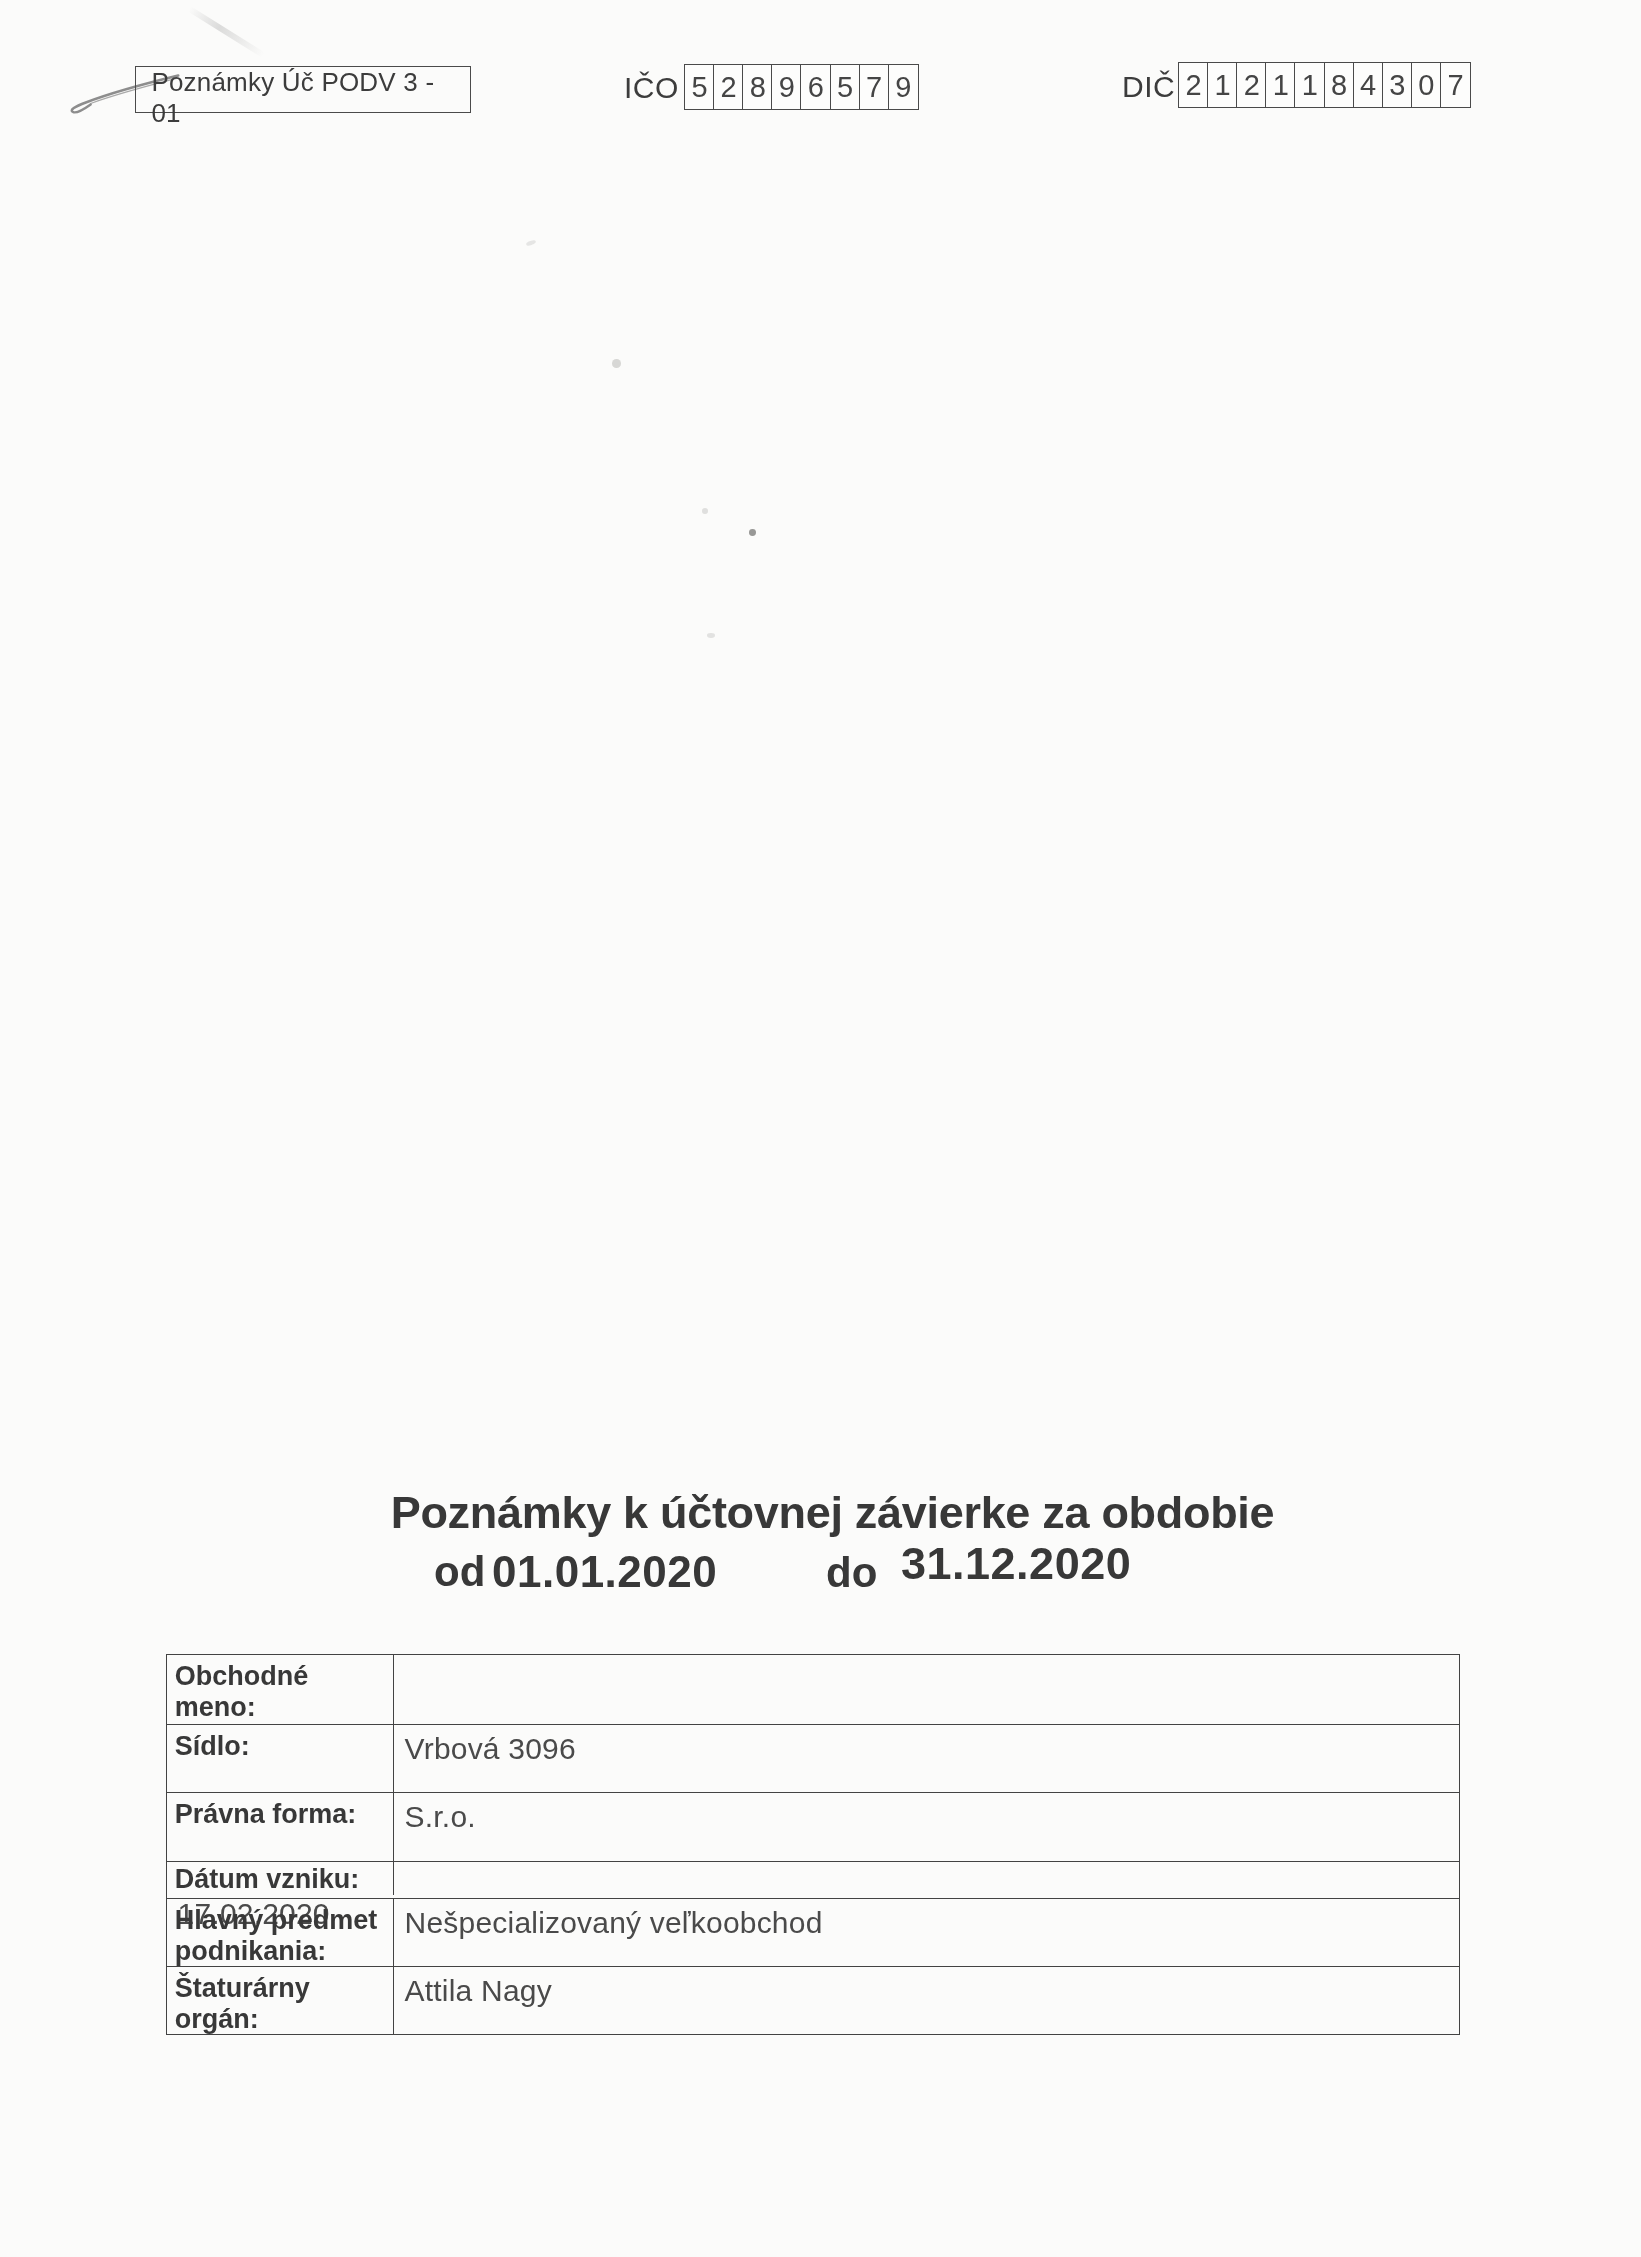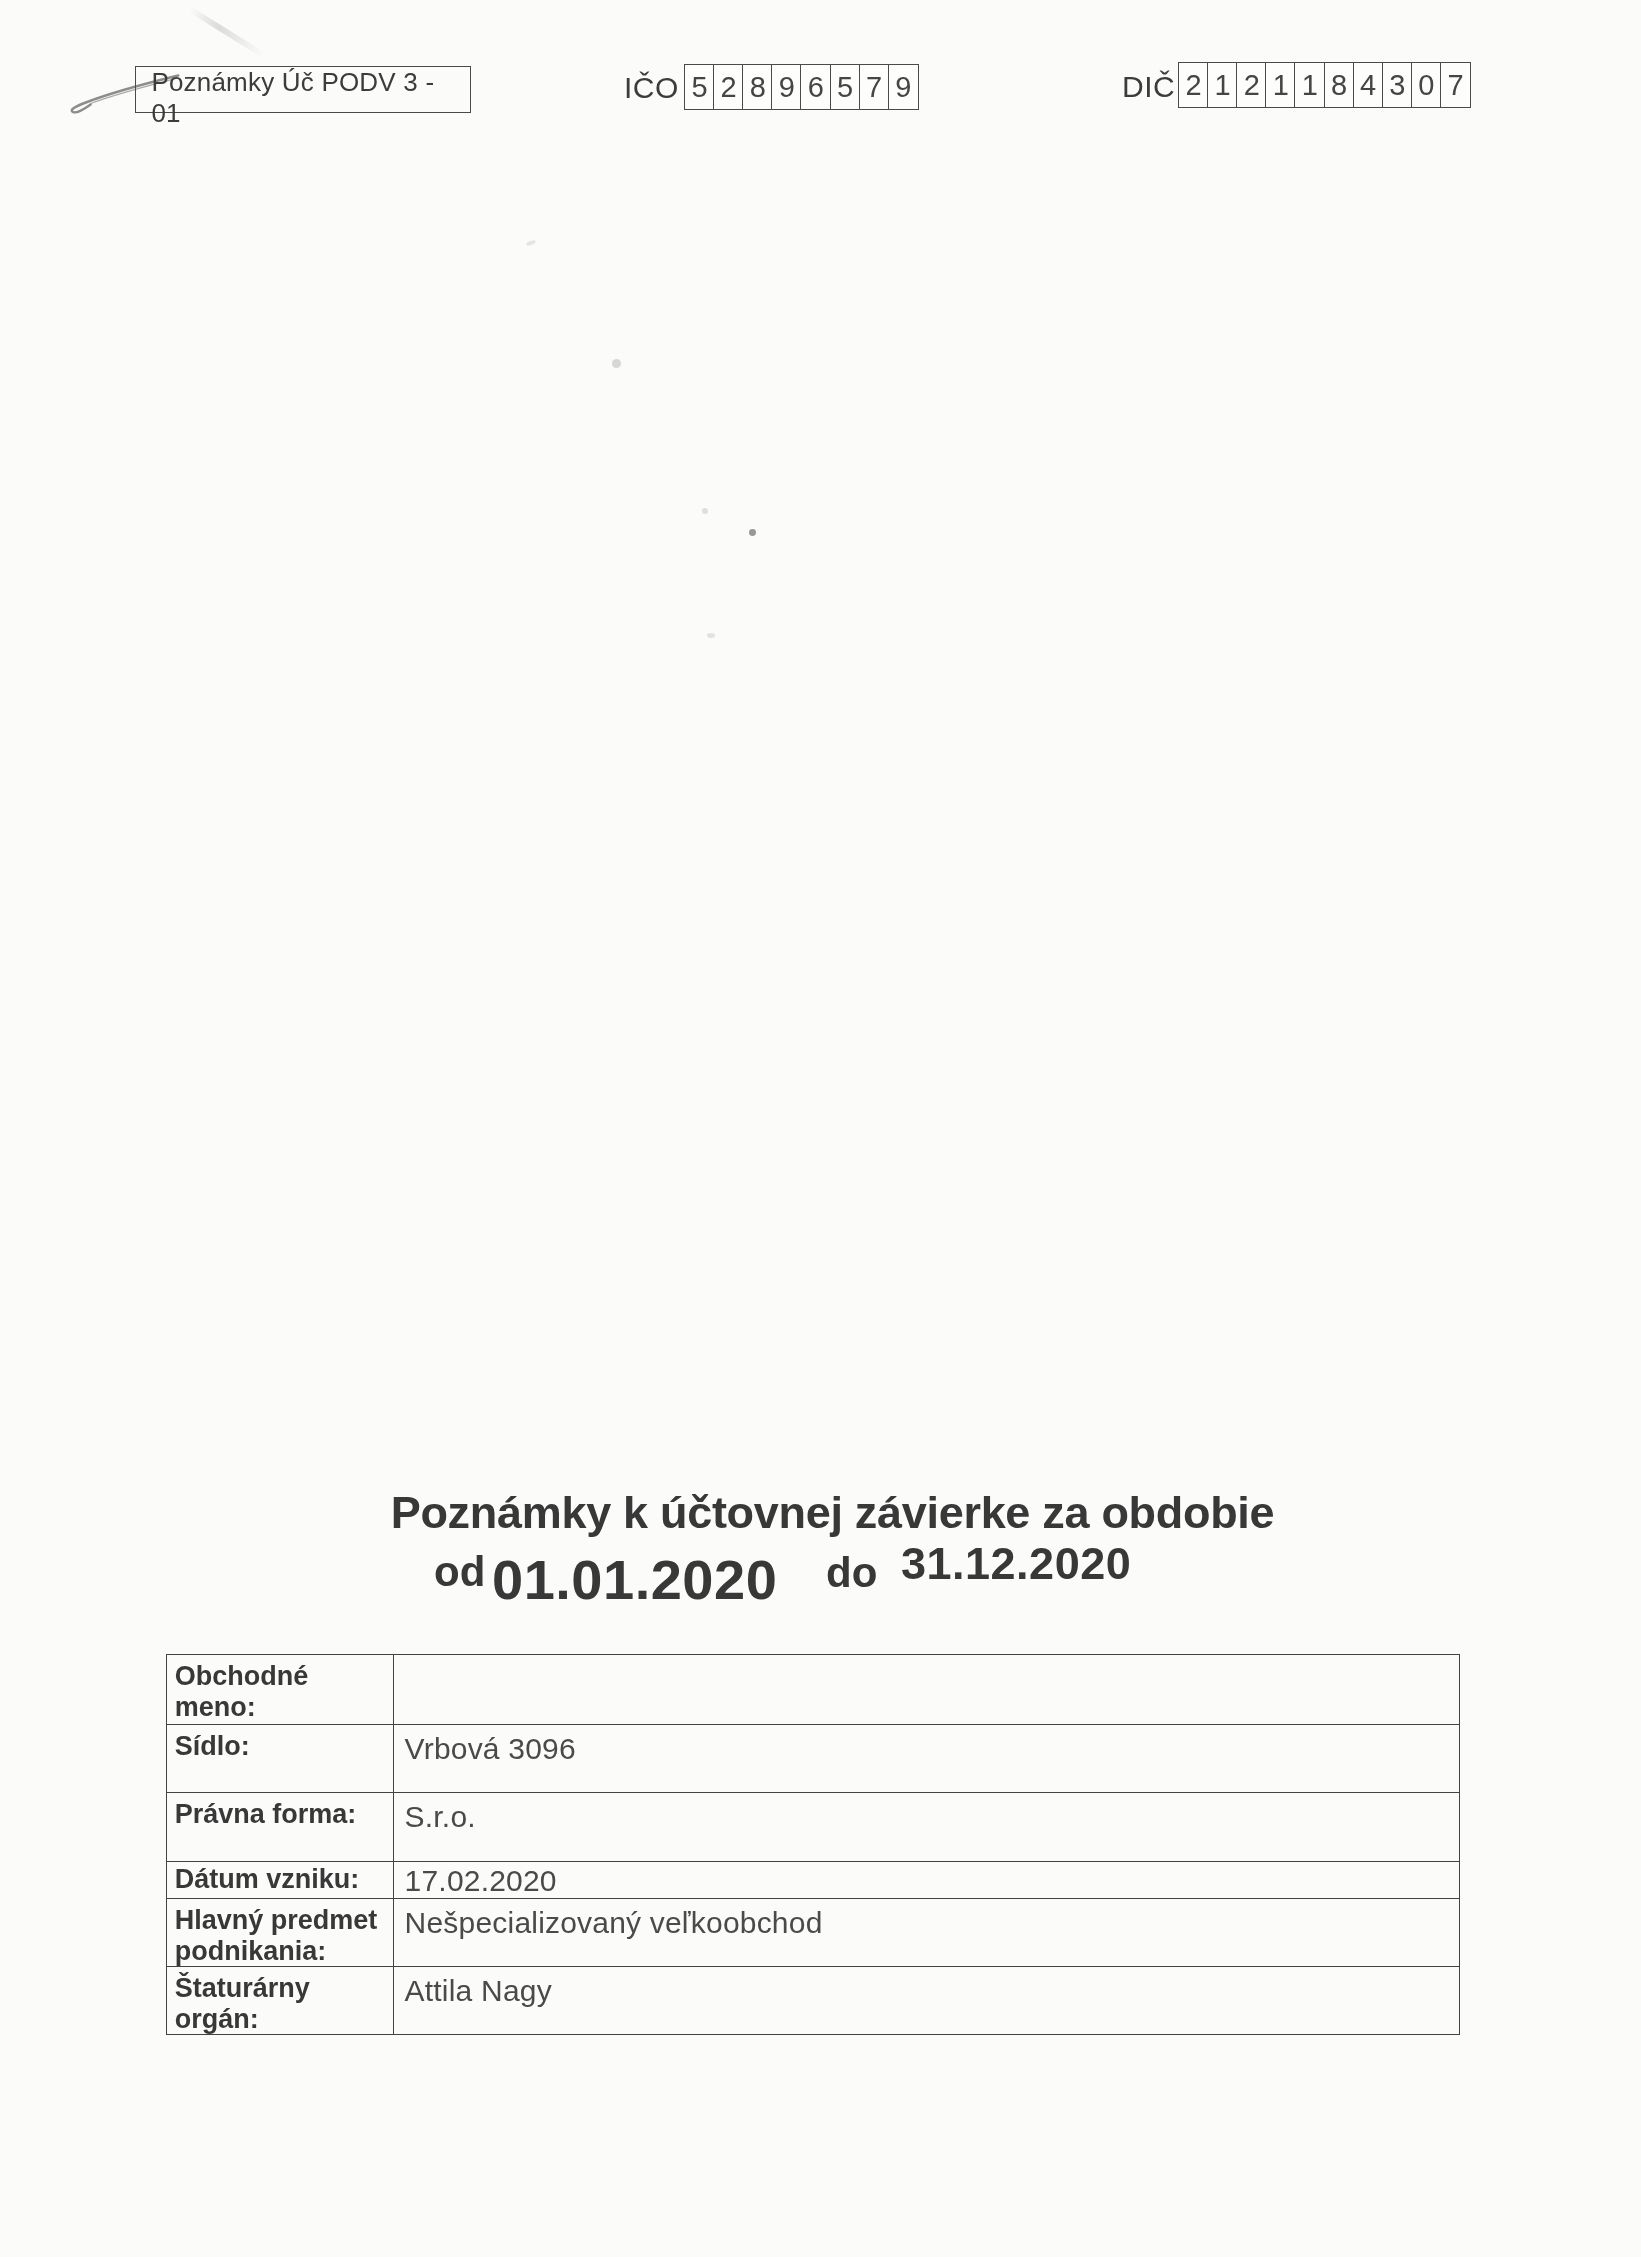--- a/index.html
+++ b/index.html
@@ -61,38 +61,38 @@
     left: 0; top: 1487px;
     width: 1665px;
     text-align: center;
     font-size: 45px;
     font-weight: bold;
     color: #383838;
     letter-spacing: -0.3px;
   }
   .title-span { position: absolute; font-weight: bold; color: #383838; white-space: nowrap; }
   .od-label  { left: 434px; top: 1548px; font-size: 42px; }
-  .od-date   { left: 492px; top: 1547px; font-size: 56px; letter-spacing: 0.5px; }
+  .od-date   { left: 492px; top: 1547px; font-size: 44px; letter-spacing: 0.5px; }
   .do-label  { left: 826px; top: 1549px; font-size: 42px; text-align: right; }
   .do-date   { left: 901px; top: 1538px; font-size: 45px; letter-spacing: 0.5px; }
 
   
   .company-table {
     position: absolute;
     left: 166px; top: 1654px;
     width: 1294px; height: 381px;
     border: 1.9px solid #434343;
     box-sizing: border-box;
     background: transparent;
   }
   .trow { display: flex; box-sizing: border-box; border-bottom: 1.9px solid #434343; }
   .trow:nth-child(1) { height: 70px; }
   .trow:nth-child(2) { height: 68px; }
   .trow:nth-child(3) { height: 69px; }
-  .trow:nth-child(4) { height: 37px; }
+  .trow:nth-child(4) { height: 37px; flex-direction: column; }
   .trow:nth-child(5) { height: 68px; }
   .trow:nth-child(6) { height: 68px; border-bottom: none; }
   .tlabel {
     width: 227px;
     box-sizing: border-box;
     border-right: 1.9px solid #434343;
     padding: 5.8px 3.9px 0 7.7px;
     font-size: 27px;
     font-weight: bold;
     color: #383838;

